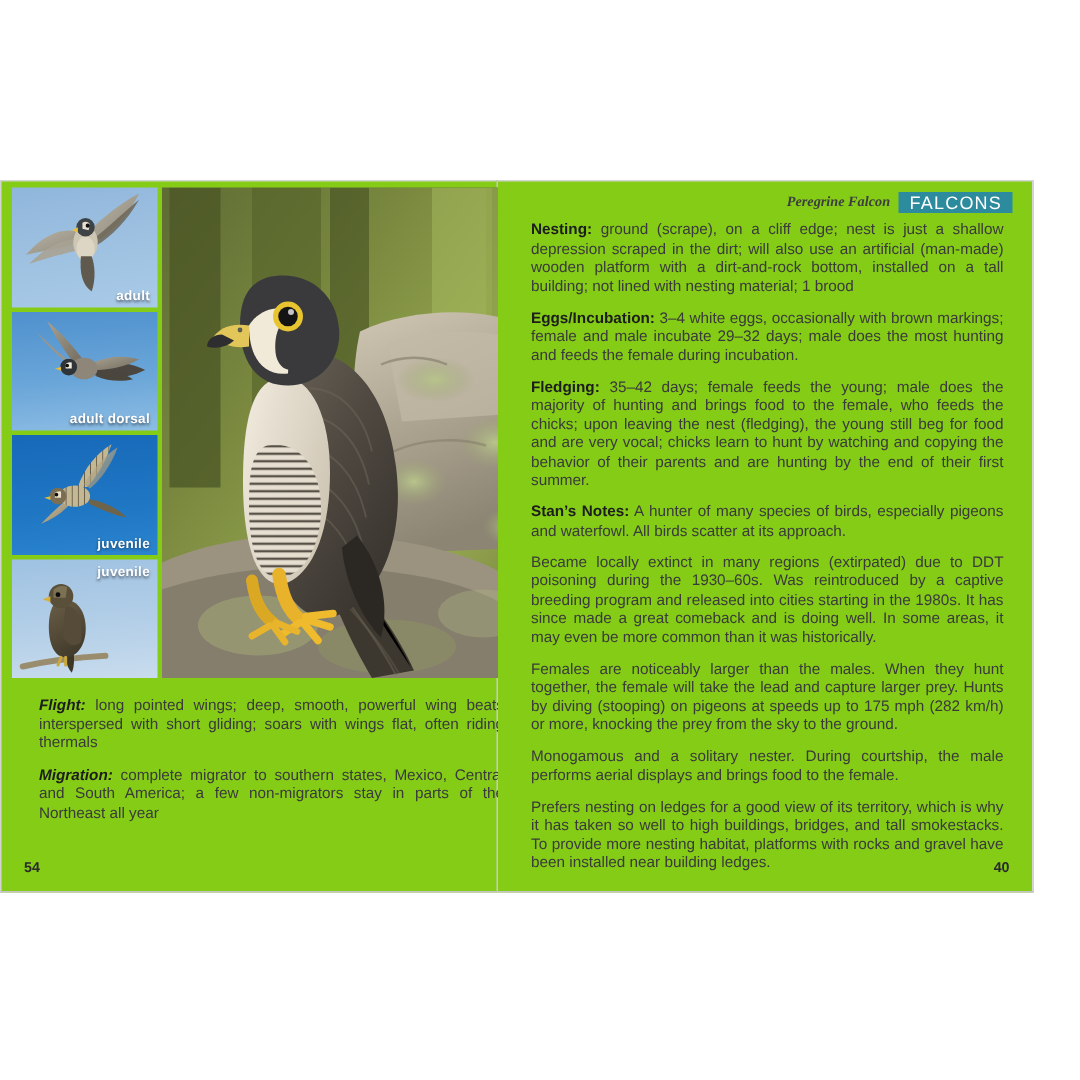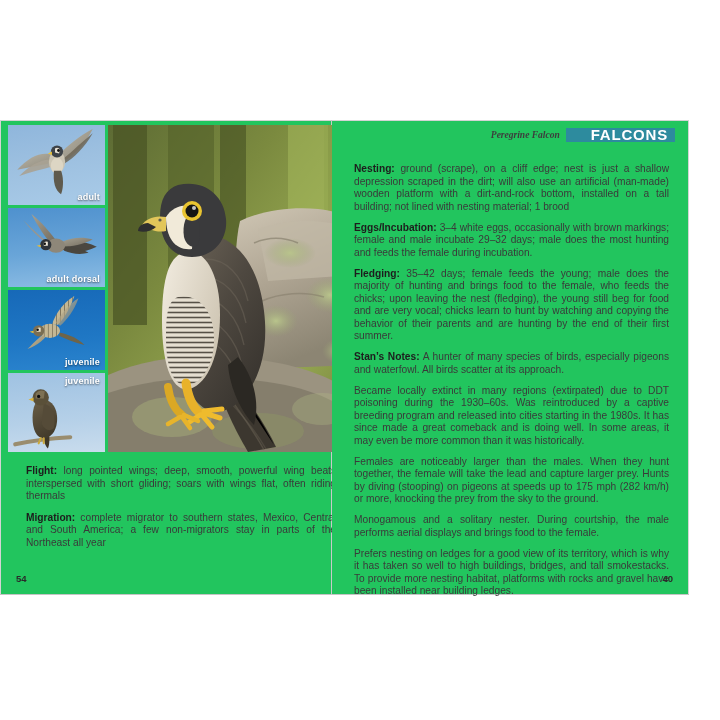--- a/index.html
+++ b/index.html
@@ -27,21 +27,21 @@
     width: 720px;
     height: 475px;
     background: #ffffff;
     display: flex;
     box-sizing: border-box;
   }
 
   .page {
     position: relative;
     box-sizing: border-box;
-    background: #22c55e;
+    background: #84cc16;
     height: 100%;
   }
   .page-left  { width: 332px; border-right: 1px solid #c9c9c9; }
   .page-right { width: 357px; }
 
   .page-edge-top    { position:absolute; left:0; right:0; top:0;    height:1px; background:#d4d4d4; }
   .page-edge-bottom { position:absolute; left:0; right:0; bottom:0; height:1px; background:#c4c4c4; }
   .page-edge-outer-l{ position:absolute; left:0;  top:0; bottom:0; width:1px; background:#d4d4d4; }
   .page-edge-outer-r{ position:absolute; right:0; top:0; bottom:0; width:1px; background:#d4d4d4; }
 
@@ -102,21 +102,21 @@
     position: absolute;
     left: 26px;
     top: 345px;
     width: 310px;
     font-size: 10.2px;
     line-height: 12.6px;
     color: #3a3a3a;
     text-align: justify;
   }
   .left-text p { margin: 0 0 9px 0; }
-  .left-text b { color: #1d1d1d; }
+  .left-text b { color: #1d1d1d; font-style: italic; }
 
   
   .rp-header {
     position: absolute;
     right: 14px;
     top: 8px;
     display: flex;
     align-items: center;
     gap: 6px;
     height: 13px;
@@ -125,38 +125,37 @@
     font-family: "Liberation Serif", serif;
     font-style: italic;
     font-size: 9.5px;
     font-weight: bold;
     color: #3d3d3d;
     white-space: nowrap;
   }
   .rp-group {
     background: #2d8b9e;
     color: #ffffff;
-    font-size: 15px;
-    font-weight: bold;
+    font-size: 12px;
+    font-weight: normal;
     letter-spacing: .8px;
-    padding: 2px 7px 2px 25px;
+    padding: 2px 7px 2px 7px;
     white-space: nowrap;
     line-height: 10px;
   }
 
   .right-text {
     position: absolute;
     left: 22px;
     top: 28px;
     width: 315px;
     font-size: 10.2px;
     line-height: 12.5px;
     color: #3a3a3a;
     text-align: justify;
-    margin-top: 15px;
   }
   .right-text p { margin: 0 0 8.5px 0; }
   .right-text b { color: #1d1d1d; }
 
   
   .pgnum {
     position: absolute;
     bottom: 11px;
     font-size: 9.5px;
     font-weight: bold;

